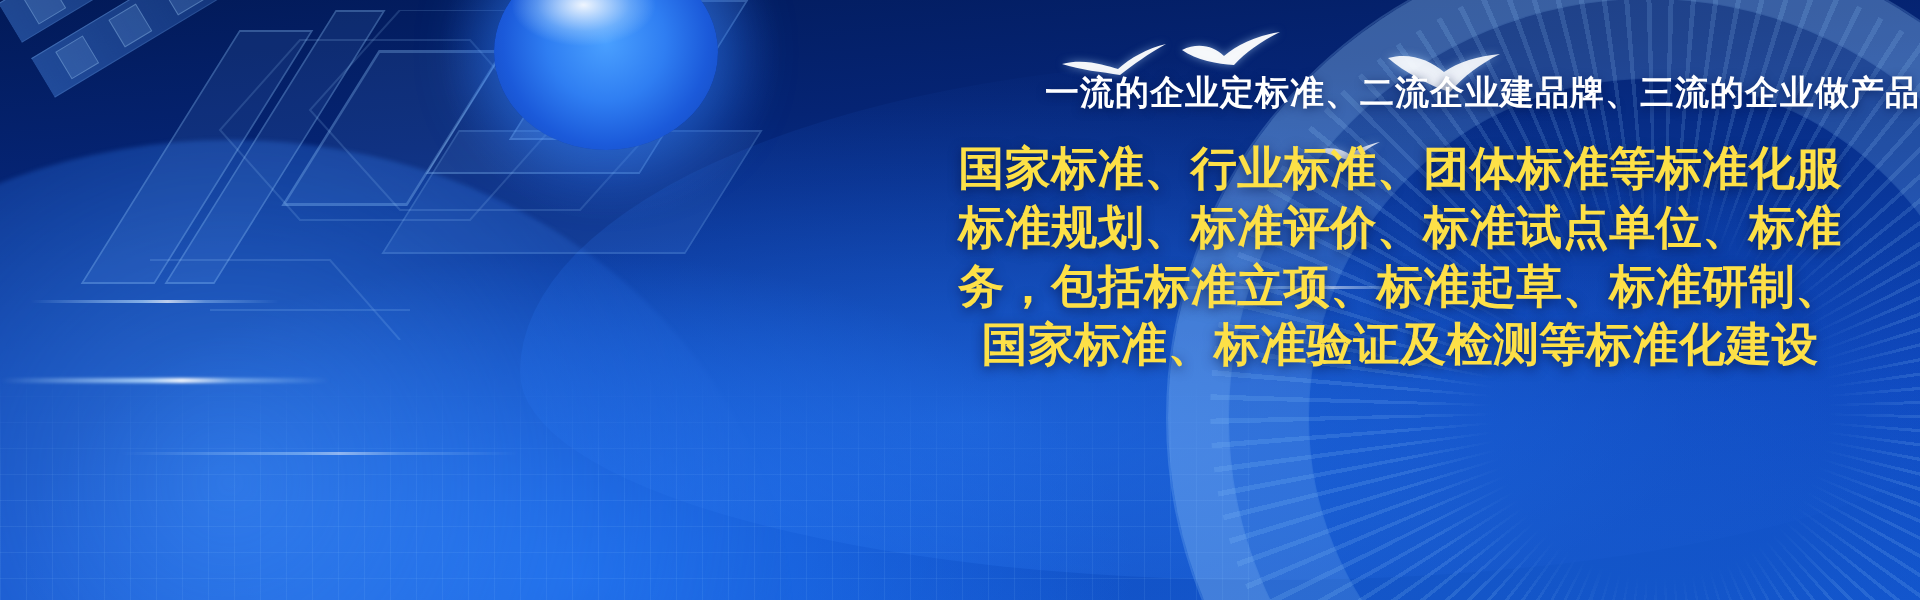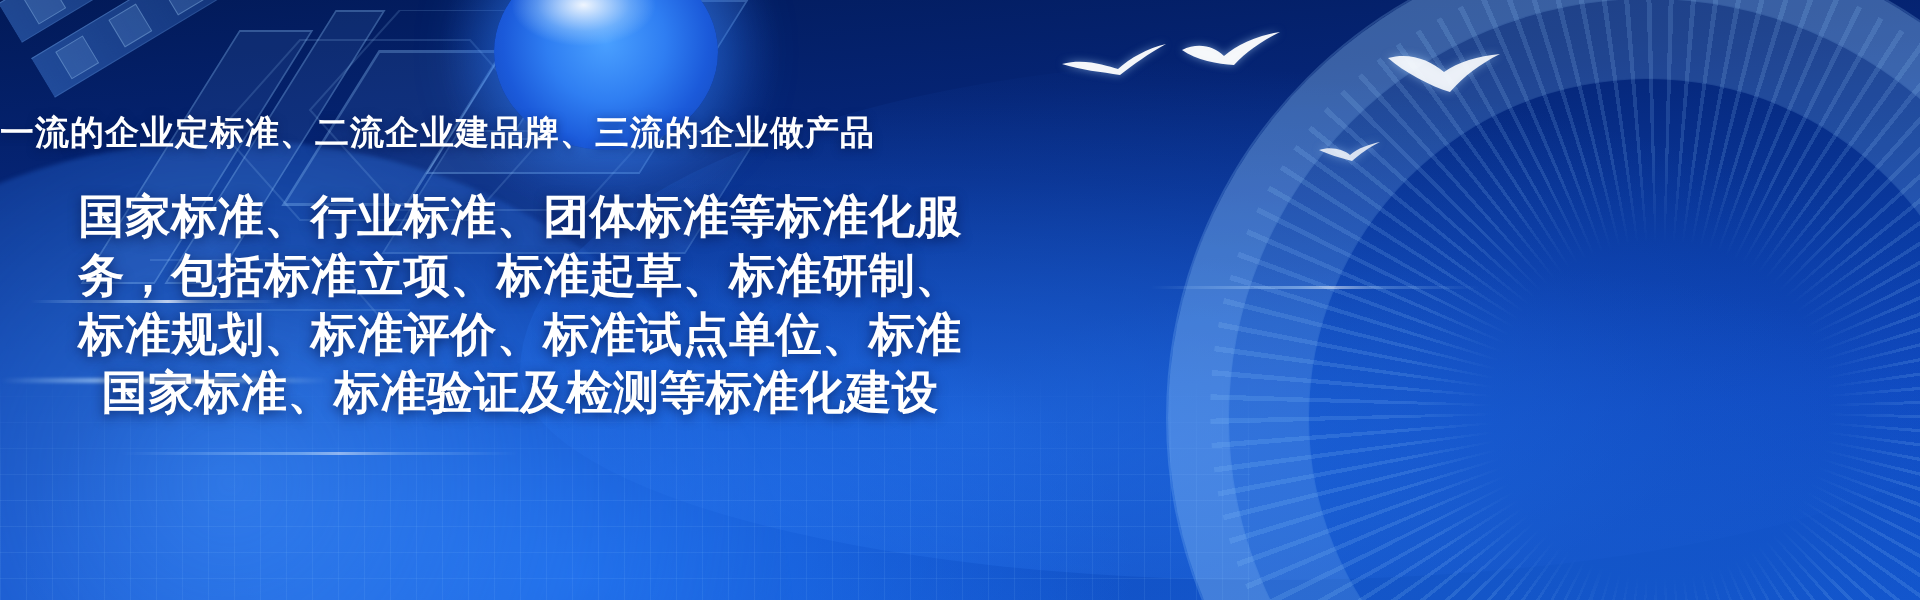--- a/index.html
+++ b/index.html
@@ -151,38 +151,38 @@
   
   .gull { position: absolute; }
   .gull svg { display: block; filter: drop-shadow(0 0 4px rgba(180,220,255,0.55)); }
 
   
   .content {
     position: absolute;
     inset: 0;
     display: flex;
     flex-direction: column;
-    align-items: flex-start;
-    padding-top: 112px;
+    align-items: flex-end;
+    padding-top: 72px;
     box-sizing: border-box;
   }
   .headline {
     color: #ffffff;
     font-size: 34px;
     font-weight: bold;
     letter-spacing: 1px;
     line-height: 1.2;
     text-shadow: 0 2px 10px rgba(0,20,70,0.65);
     white-space: nowrap;
   }
   .body-copy {
-    margin-top: 34px;
+    margin-top: 26px;
     width: 1040px;
     text-align: center;
-    color: #ffffff;
+    color: #fde047;
     font-size: 46px;
     font-weight: bold;
     line-height: 1.28;
     letter-spacing: 0.5px;
     text-shadow: 0 3px 12px rgba(0,18,70,0.70);
   }
   .body-copy .line { display: block; }
 </style>
 </head>
 <body>
@@ -256,19 +256,19 @@
     <svg width="64" height="22" viewBox="0 0 64 22">
       <path d="M1 10 C14 6 26 10 32 15 C40 8 52 4 62 2 C50 8 42 14 34 21 C22 18 10 14 1 10 Z" fill="#ffffff" fill-opacity="0.8"></path>
     </svg>
   </div>
 
   <div class="content">
     <div class="headline">一流的企业定标准、二流企业建品牌、三流的企业做产品</div>
 
     <div class="body-copy">
       <span class="line">国家标准、行业标准、团体标准等标准化服</span>
+      <span class="line">标准规划、标准评价、标准试点单位、标准</span>
       <span class="line">务，包括标准立项、标准起草、标准研制、</span>
-      <span class="line">标准规划、标准评价、标准试点单位、标准</span>
       <span class="line">国家标准、标准验证及检测等标准化建设</span>
     </div>
   </div>
 
 </div>
 
 </body></html>

